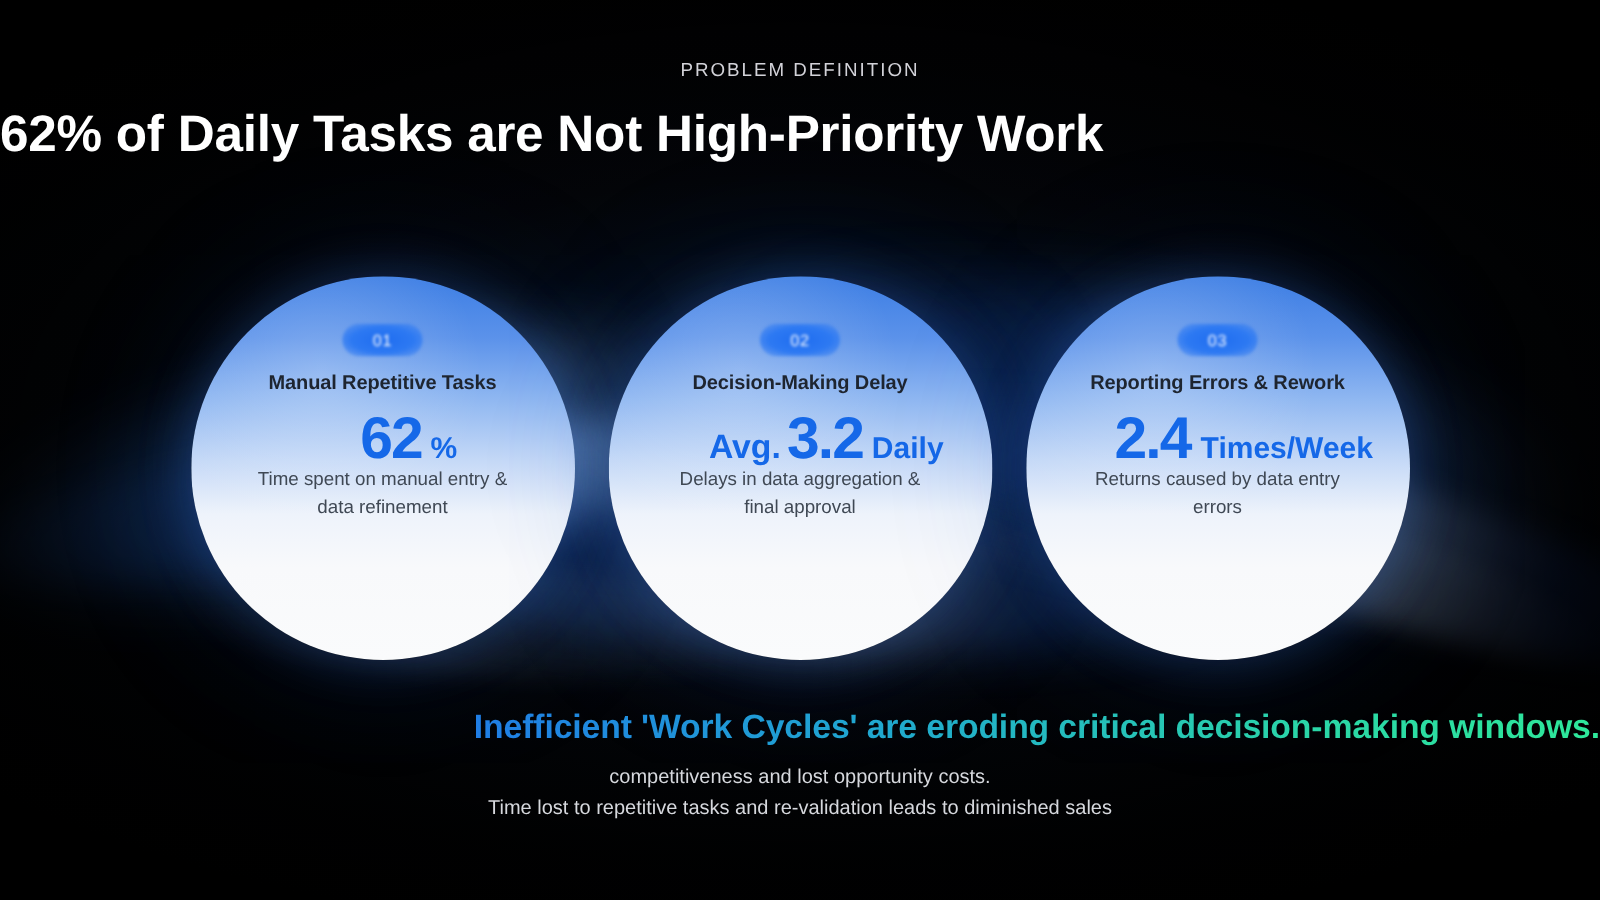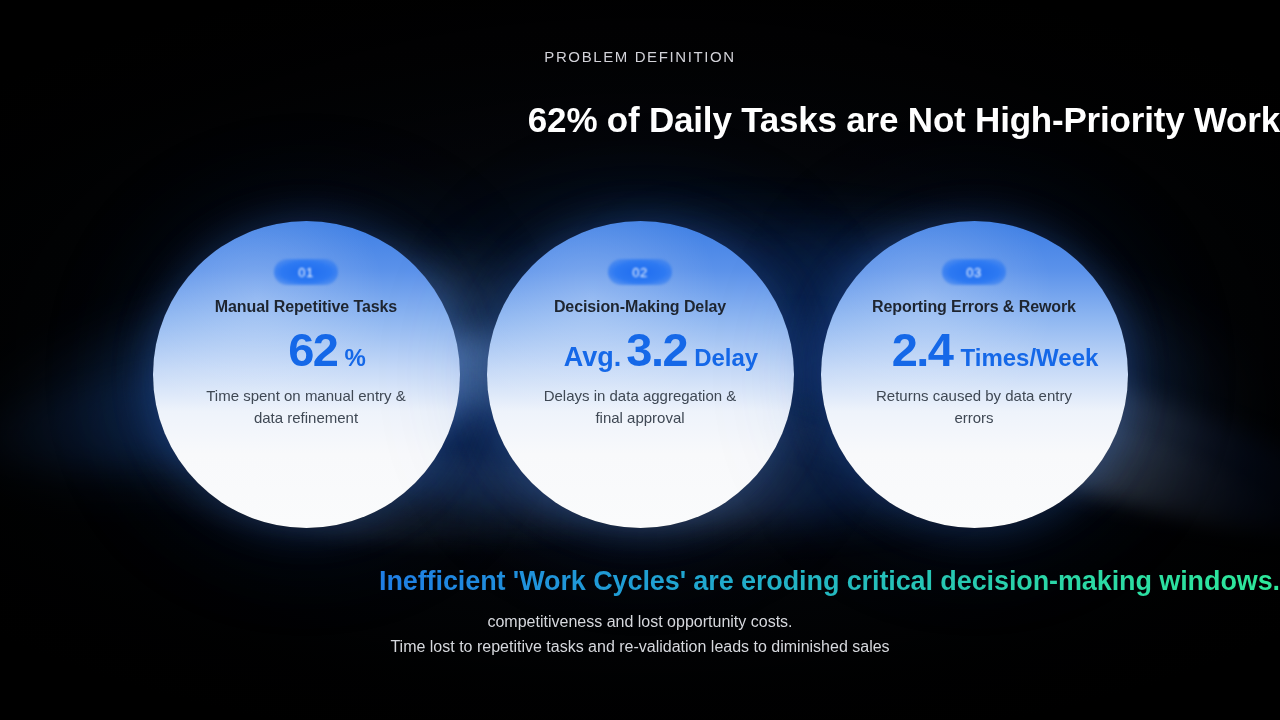--- a/index.html
+++ b/index.html
@@ -89,23 +89,23 @@
     top: 48px; left: 0; width: 100%;
     text-align: center;
     font-size: 15px;
     font-weight: 400;
     letter-spacing: 1.6px;
     color: #d2d2d8;
   }
 
   .headline {
     position: absolute;
-    top: 100px; left: 0; width: 100%;
-    text-align: right;
-    font-size: 35px;
+    top: 84px; left: 0; width: 100%;
+    text-align: left;
+    font-size: 41px;
     font-weight: 700;
     letter-spacing: -0.2px;
     color: #ffffff;
   }
 
   
   .circles {
     position: absolute;
     top: 221px; left: 0; width: 100%;
     display: flex;
@@ -177,21 +177,20 @@
     letter-spacing: -1.5px;
   }
   .stat .post {
     font-size: 24px;
     font-weight: 700;
     margin-left: 7px;
   }
   .stat.unit-small .post { font-size: 24px; font-weight: 700; margin-left: 8px; }
 
   .bubble-desc {
-    margin-top: 12px;
     width: 200px;
     font-size: 15px;
     font-weight: 400;
     line-height: 1.45;
     color: #3f4854;
   }
 
   
   .conclusion {
     position: absolute;
@@ -254,21 +253,21 @@
     </div>
 
     <div class="bubble">
       <div class="badge">
         <span class="badge-num">02</span>
       </div>
       <div class="bubble-title">Decision-Making Delay</div>
       <div class="stat">
         <span class="pre">Avg.</span>
         <span class="big">3.2</span>
-        <span class="post">Delay</span>
+        <span class="post">Daily</span>
       </div>
       <div class="bubble-desc">Delays in data aggregation &amp; final approval</div>
     </div>
 
     <div class="bubble">
       <div class="badge">
         <span class="badge-num">03</span>
       </div>
       <div class="bubble-title">Reporting Errors &amp; Rework</div>
       <div class="stat unit-small">

